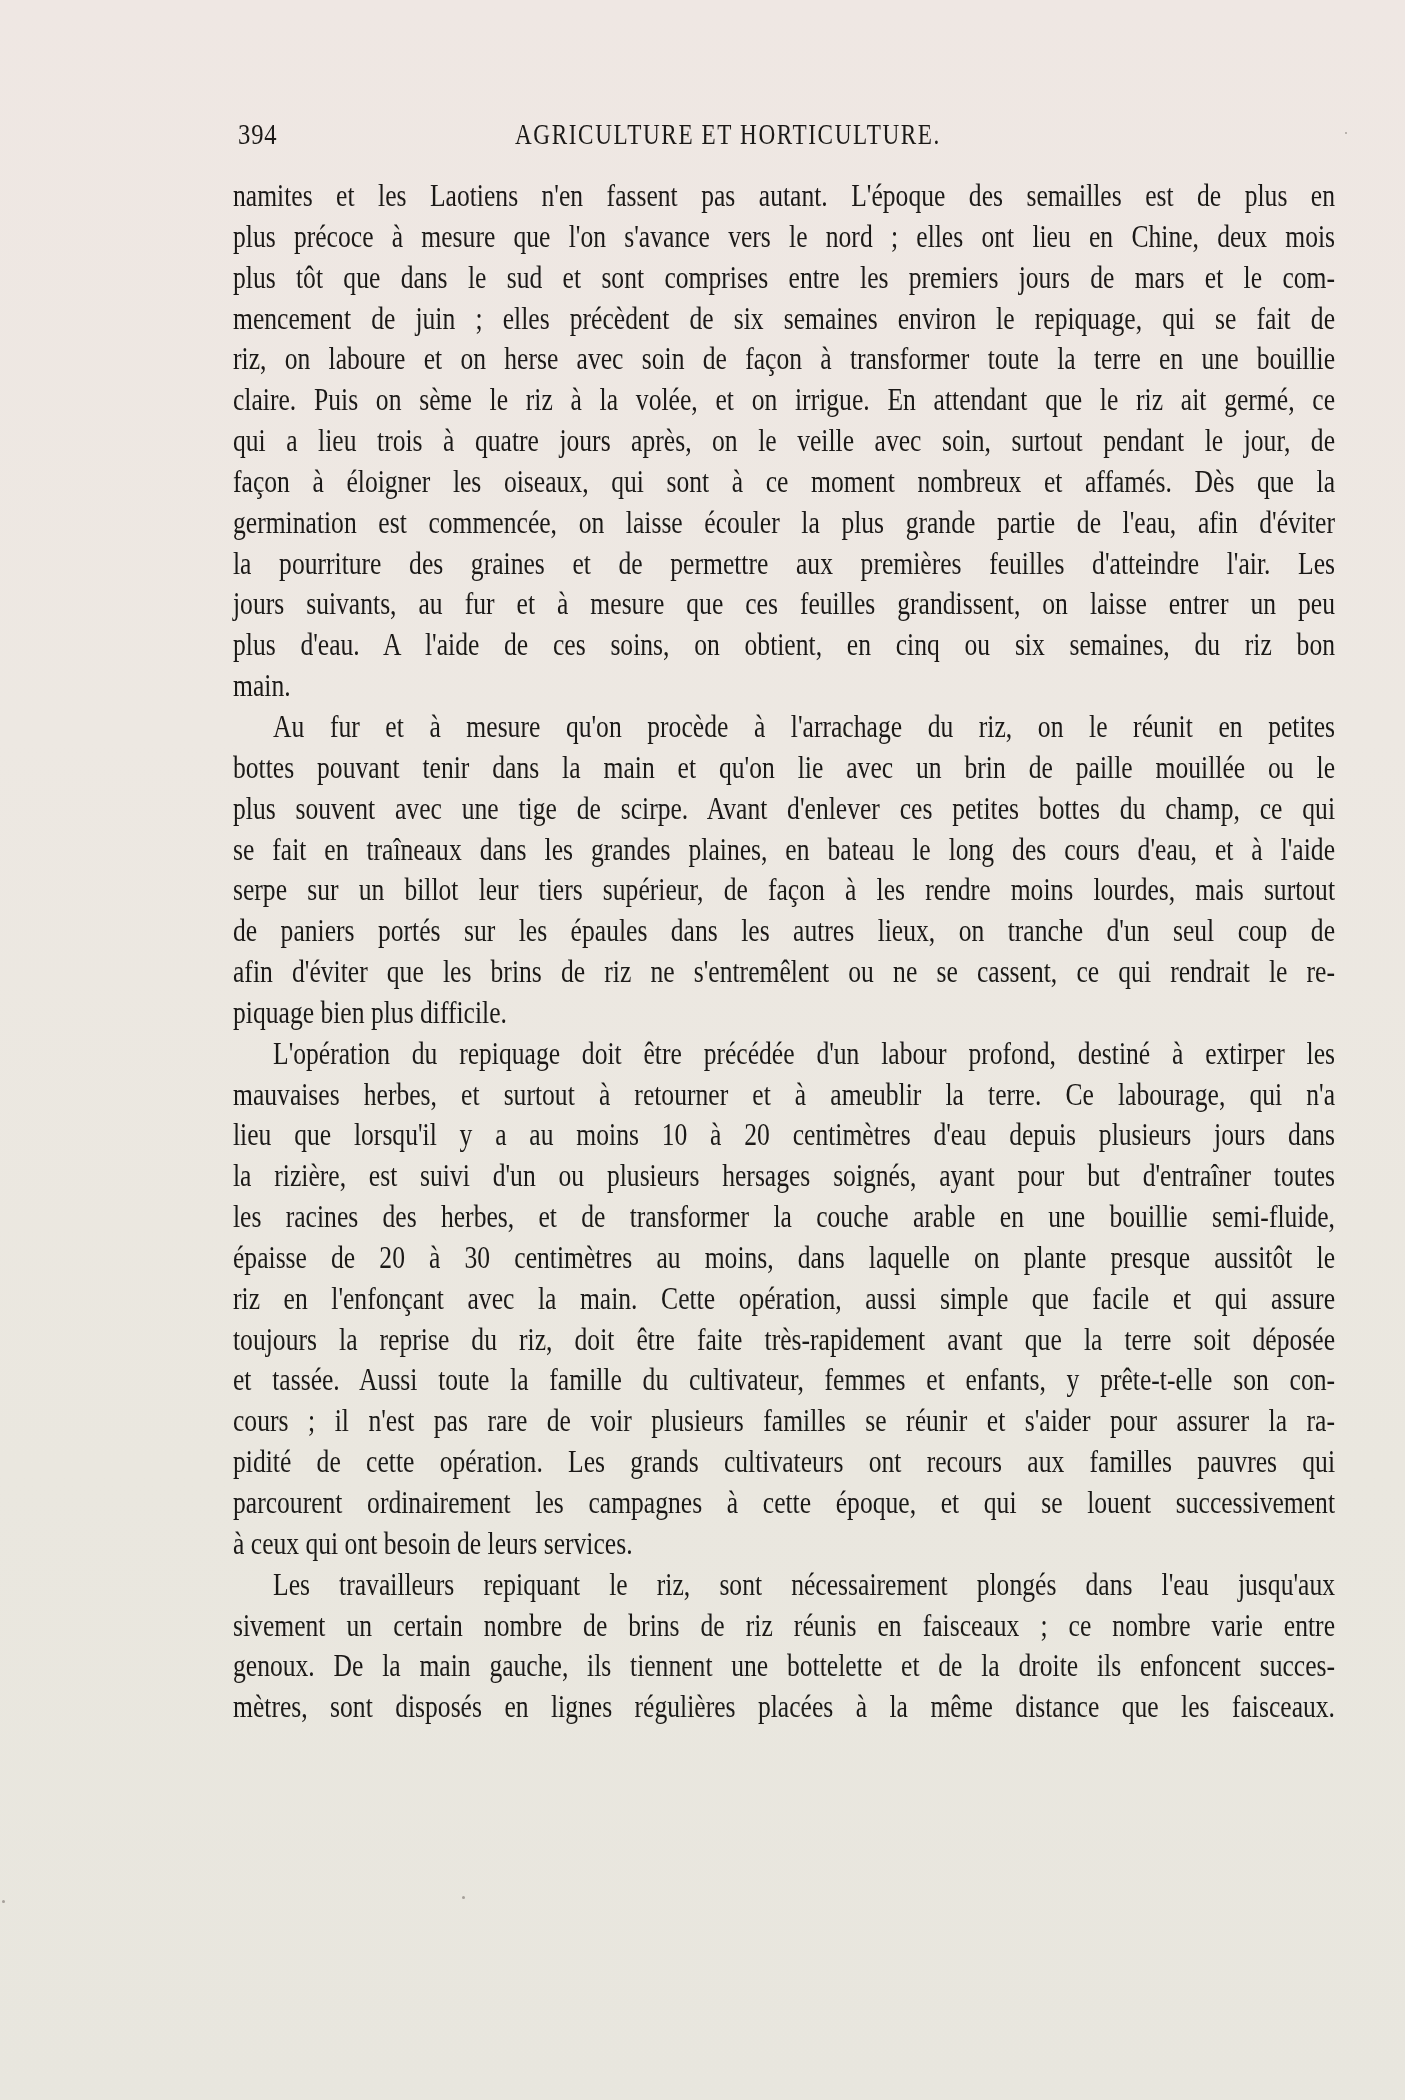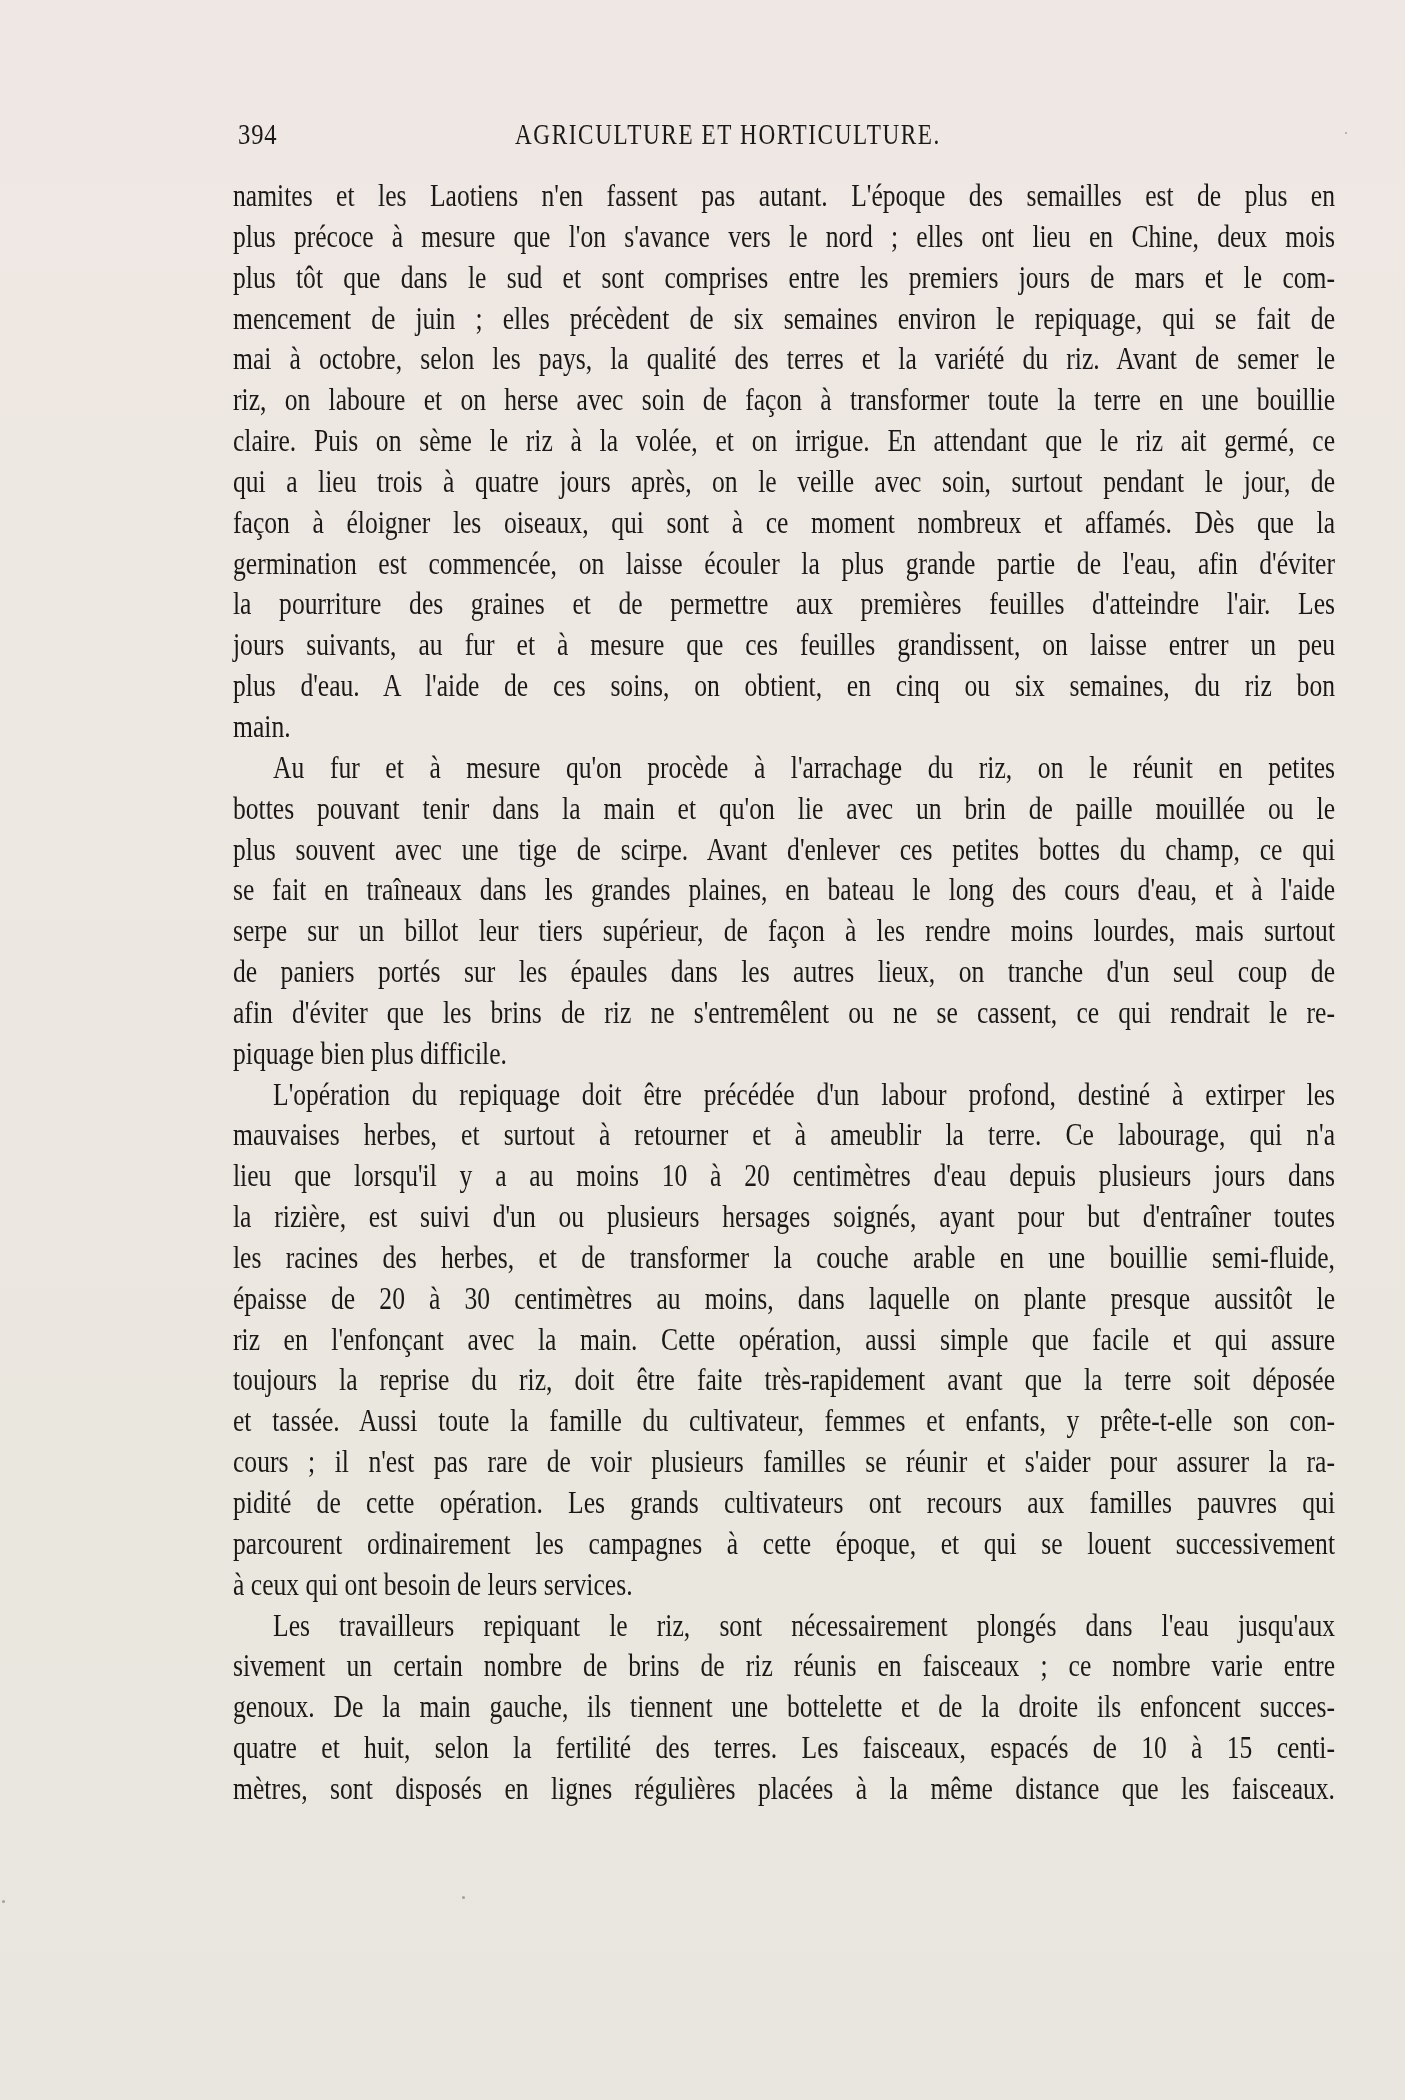--- a/index.html
+++ b/index.html
@@ -95,21 +95,20 @@
     <span class="running-title">AGRICULTURE ET HORTICULTURE.</span>
   </div>
 
   <div class="body-text">
 
     <div>
       <span class="line"><span class="inner" style="width: 1377.5px; white-space: nowrap; display: inline-block; text-align: justify; text-align-last: justify; transform-origin: left center; transform: scaleX(0.8);">namites et les Laotiens n'en fassent pas autant. L'époque des semailles est de plus en</span></span>
       <span class="line"><span class="inner" style="width: 1377.5px; white-space: nowrap; display: inline-block; text-align: justify; text-align-last: justify; transform-origin: left center; transform: scaleX(0.8);">plus précoce à mesure que l'on s'avance vers le nord ; elles ont lieu en Chine, deux mois</span></span>
       <span class="line"><span class="inner" style="width: 1377.5px; white-space: nowrap; display: inline-block; text-align: justify; text-align-last: justify; transform-origin: left center; transform: scaleX(0.8);">plus tôt que dans le sud et sont comprises entre les premiers jours de mars et le com-</span></span>
       <span class="line"><span class="inner" style="width: 1377.5px; white-space: nowrap; display: inline-block; text-align: justify; text-align-last: justify; transform-origin: left center; transform: scaleX(0.8);">mencement de juin ; elles précèdent de six semaines environ le repiquage, qui se fait de</span></span>
-      <span class="line"><span class="inner" style="width: 1377.5px; white-space: nowrap; display: inline-block; text-align: justify; text-align-last: justify; transform-origin: left center; transform: scaleX(0.8);">mai à octobre, selon les pays, la qualité des terres et la variété du riz. Avant de semer le</span></span>
       <span class="line"><span class="inner" style="width: 1377.5px; white-space: nowrap; display: inline-block; text-align: justify; text-align-last: justify; transform-origin: left center; transform: scaleX(0.8);">riz, on laboure et on herse avec soin de façon à transformer toute la terre en une bouillie</span></span>
       <span class="line"><span class="inner" style="width: 1377.5px; white-space: nowrap; display: inline-block; text-align: justify; text-align-last: justify; transform-origin: left center; transform: scaleX(0.8);">claire. Puis on sème le riz à la volée, et on irrigue. En attendant que le riz ait germé, ce</span></span>
       <span class="line"><span class="inner" style="width: 1377.5px; white-space: nowrap; display: inline-block; text-align: justify; text-align-last: justify; transform-origin: left center; transform: scaleX(0.8);">qui a lieu trois à quatre jours après, on le veille avec soin, surtout pendant le jour, de</span></span>
       <span class="line"><span class="inner" style="width: 1377.5px; white-space: nowrap; display: inline-block; text-align: justify; text-align-last: justify; transform-origin: left center; transform: scaleX(0.8);">façon à éloigner les oiseaux, qui sont à ce moment nombreux et affamés. Dès que la</span></span>
       <span class="line"><span class="inner" style="width: 1377.5px; white-space: nowrap; display: inline-block; text-align: justify; text-align-last: justify; transform-origin: left center; transform: scaleX(0.8);">germination est commencée, on laisse écouler la plus grande partie de l'eau, afin d'éviter</span></span>
       <span class="line"><span class="inner" style="width: 1377.5px; white-space: nowrap; display: inline-block; text-align: justify; text-align-last: justify; transform-origin: left center; transform: scaleX(0.8);">la pourriture des graines et de permettre aux premières feuilles d'atteindre l'air. Les</span></span>
       <span class="line"><span class="inner" style="width: 1377.5px; white-space: nowrap; display: inline-block; text-align: justify; text-align-last: justify; transform-origin: left center; transform: scaleX(0.8);">jours suivants, au fur et à mesure que ces feuilles grandissent, on laisse entrer un peu</span></span>
       <span class="line"><span class="inner" style="width: 1377.5px; white-space: nowrap; display: inline-block; text-align: justify; text-align-last: justify; transform-origin: left center; transform: scaleX(0.8);">plus d'eau. A l'aide de ces soins, on obtient, en cinq ou six semaines, du riz bon</span></span>
       <span class="line last"><span class="inner" style="width: auto; white-space: nowrap; display: inline-block; transform-origin: left center; transform: scaleX(0.8);">main.</span></span>
     </div>
@@ -138,21 +137,20 @@
       <span class="line"><span class="inner" style="width: 1377.5px; white-space: nowrap; display: inline-block; text-align: justify; text-align-last: justify; transform-origin: left center; transform: scaleX(0.8);">cours ; il n'est pas rare de voir plusieurs familles se réunir et s'aider pour assurer la ra-</span></span>
       <span class="line"><span class="inner" style="width: 1377.5px; white-space: nowrap; display: inline-block; text-align: justify; text-align-last: justify; transform-origin: left center; transform: scaleX(0.8);">pidité de cette opération. Les grands cultivateurs ont recours aux familles pauvres qui</span></span>
       <span class="line"><span class="inner" style="width: 1377.5px; white-space: nowrap; display: inline-block; text-align: justify; text-align-last: justify; transform-origin: left center; transform: scaleX(0.8);">parcourent ordinairement les campagnes à cette époque, et qui se louent successivement</span></span>
       <span class="line last"><span class="inner" style="width: auto; white-space: nowrap; display: inline-block; transform-origin: left center; transform: scaleX(0.8);">à ceux qui ont besoin de leurs services.</span></span>
     </div>
 
     <div>
       <span class="line indent"><span class="inner" style="width: 1327.5px; white-space: nowrap; display: inline-block; text-align: justify; text-align-last: justify; transform-origin: left center; transform: scaleX(0.8);">Les travailleurs repiquant le riz, sont nécessairement plongés dans l'eau jusqu'aux</span></span>
       <span class="line"><span class="inner" style="width: 1377.5px; white-space: nowrap; display: inline-block; text-align: justify; text-align-last: justify; transform-origin: left center; transform: scaleX(0.8);">sivement un certain nombre de brins de riz réunis en faisceaux ; ce nombre varie entre</span></span>
       <span class="line"><span class="inner" style="width: 1377.5px; white-space: nowrap; display: inline-block; text-align: justify; text-align-last: justify; transform-origin: left center; transform: scaleX(0.8);">genoux. De la main gauche, ils tiennent une bottelette et de la droite ils enfoncent succes-</span></span>
-      <span class="line"><span class="inner" style="width: 1377.5px; white-space: nowrap; display: inline-block; text-align: justify; text-align-last: justify; transform-origin: left center; transform: scaleX(0.8);">quatre et huit, selon la fertilité des terres. Les faisceaux, espacés de 10 à 15 centi-</span></span>
       <span class="line"><span class="inner" style="width: 1377.5px; white-space: nowrap; display: inline-block; text-align: justify; text-align-last: justify; transform-origin: left center; transform: scaleX(0.8);">mètres, sont disposés en lignes régulières placées à la même distance que les faisceaux.</span></span>
     </div>
   </div>
 
   <span class="speck" style="left:462px; top:1896px;"></span>
   <span class="speck" style="left:2px; top:1900px;"></span>
   <span class="speck" style="left:1345px; top:132px; width:2px; height:2px;"></span>
 </div>
 
 </body></html>

